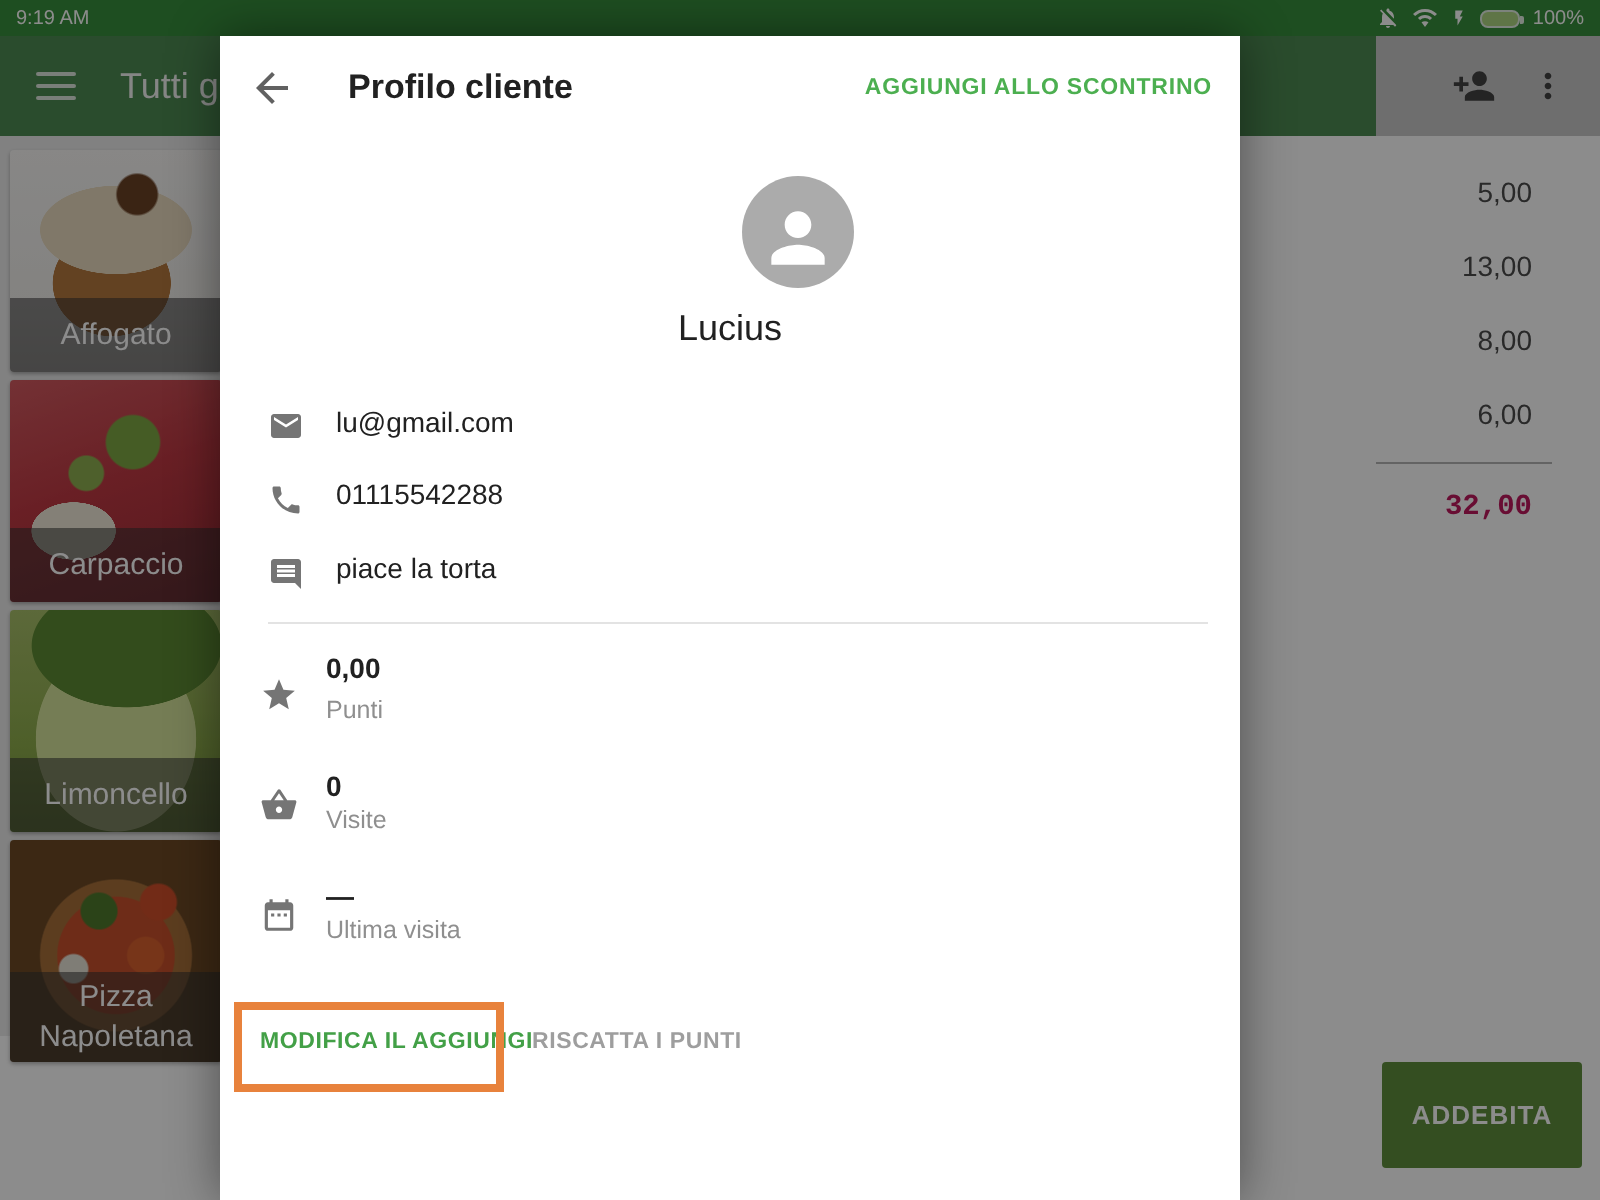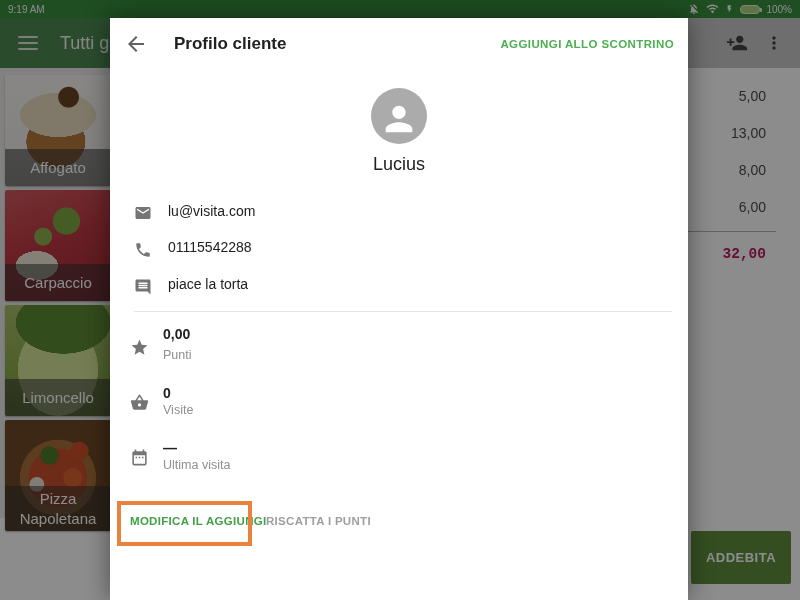--- a/index.html
+++ b/index.html
@@ -62,21 +62,21 @@
   .ticket-divider { position:absolute; left:0; right:0; top:213px; height:1px; background:#b5b5b5; }
   .ticket-total { position:absolute; right:10px; top:228px; font-size:14.5px; font-weight:bold; color:#be185d;font-family:Liberation Mono, monospace; }
   .charge-btn { position:absolute; left:3px; top:513px; width:100px; height:53px; background:#5F8F3C; border-radius:2px;
                 color:#fff; font-size:13px; font-weight:bold; letter-spacing:.5px; display:flex; align-items:center;
                 justify-content:center; cursor:pointer; }
 
   
   .scrim { position:absolute; left:0; top:0; width:800px; height:600px; background:rgba(0,0,0,.45); z-index:5; }
 
   
-  .modal { position:absolute; left:110px; top:18px; width:578px; height:582px; background:#fff; z-index:10;
+  .modal { position:absolute; left:110px; top:18px; width:510px; height:582px; background:#fff; z-index:10;
            box-shadow:0 0 24px rgba(0,0,0,.45); }
   .m-back { position:absolute; left:14px; top:14px; width:24px; height:24px; color:#616161; cursor:pointer; }
   .m-title { position:absolute; left:64px; top:0; line-height:52px; font-size:17px; font-weight:bold; color:#212121; }
   .m-action { position:absolute; right:14px; top:0; line-height:52px; font-size:11.5px; font-weight:bold;
               color:#4CAF50; letter-spacing:.4px; cursor:pointer; }
   .avatar { position:absolute; left:261px; top:70px; width:56px; height:56px; border-radius:50%; background:#ABABAB;
             display:flex; align-items:center; justify-content:center; overflow:hidden; }
   .avatar svg { color:#fff; margin-top:6px; }
   .m-name { position:absolute; left:0; top:136px; width:100%; text-align:center; font-size:18px; color:#212121; }
 
@@ -170,21 +170,21 @@
     <div class="avatar">
       <svg width="40" height="40" viewBox="0 0 24 24" fill="currentColor">
           <path d="M12 12c2.21 0 4-1.79 4-4s-1.79-4-4-4-4 1.79-4 4 1.79 4 4 4zm0 2c-2.67 0-8 1.34-8 4v2h16v-2c0-2.66-5.33-4-8-4z"></path>
         </svg>
     </div>
     <div class="m-name">Lucius</div>
 
     <svg class="c-icon" style="top:186px" width="18" height="18" viewBox="0 0 24 24" fill="currentColor">
         <path d="M20 4H4c-1.1 0-2 .9-2 2v12c0 1.1.9 2 2 2h16c1.1 0 2-.9 2-2V6c0-1.1-.9-2-2-2zm0 4l-8 5-8-5V6l8 5 8-5v2z"></path>
       </svg>
-    <span class="c-text" style="top:185px">lu@visita.com</span>
+    <span class="c-text" style="top:185px">lu@gmail.com</span>
 
     <svg class="c-icon" style="top:223px" width="18" height="18" viewBox="0 0 24 24" fill="currentColor">
         <path d="M6.62 10.79c1.44 2.83 3.76 5.14 6.59 6.59l2.2-2.2c.27-.27.67-.36 1.02-.24 1.12.37 2.33.57 3.57.57.55 0 1 .45 1 1V20c0 .55-.45 1-1 1-9.39 0-17-7.61-17-17 0-.55.45-1 1-1h3.5c.55 0 1 .45 1 1 0 1.25.2 2.45.57 3.57.11.35.03.74-.25 1.02l-2.2 2.2z"></path>
       </svg>
     <span class="c-text" style="top:221px">01115542288</span>
 
     <svg class="c-icon" style="top:260px" width="18" height="18" viewBox="0 0 24 24" fill="currentColor">
         <path d="M21.99 4c0-1.1-.89-2-1.99-2H4c-1.1 0-2 .9-2 2v12c0 1.1.9 2 2 2h14l4 4-.01-18zM18 14H6v-2h12v2zm0-3H6V9h12v2zm0-3H6V6h12v2z"></path>
       </svg>
     <span class="c-text" style="top:258px">piace la torta</span>

